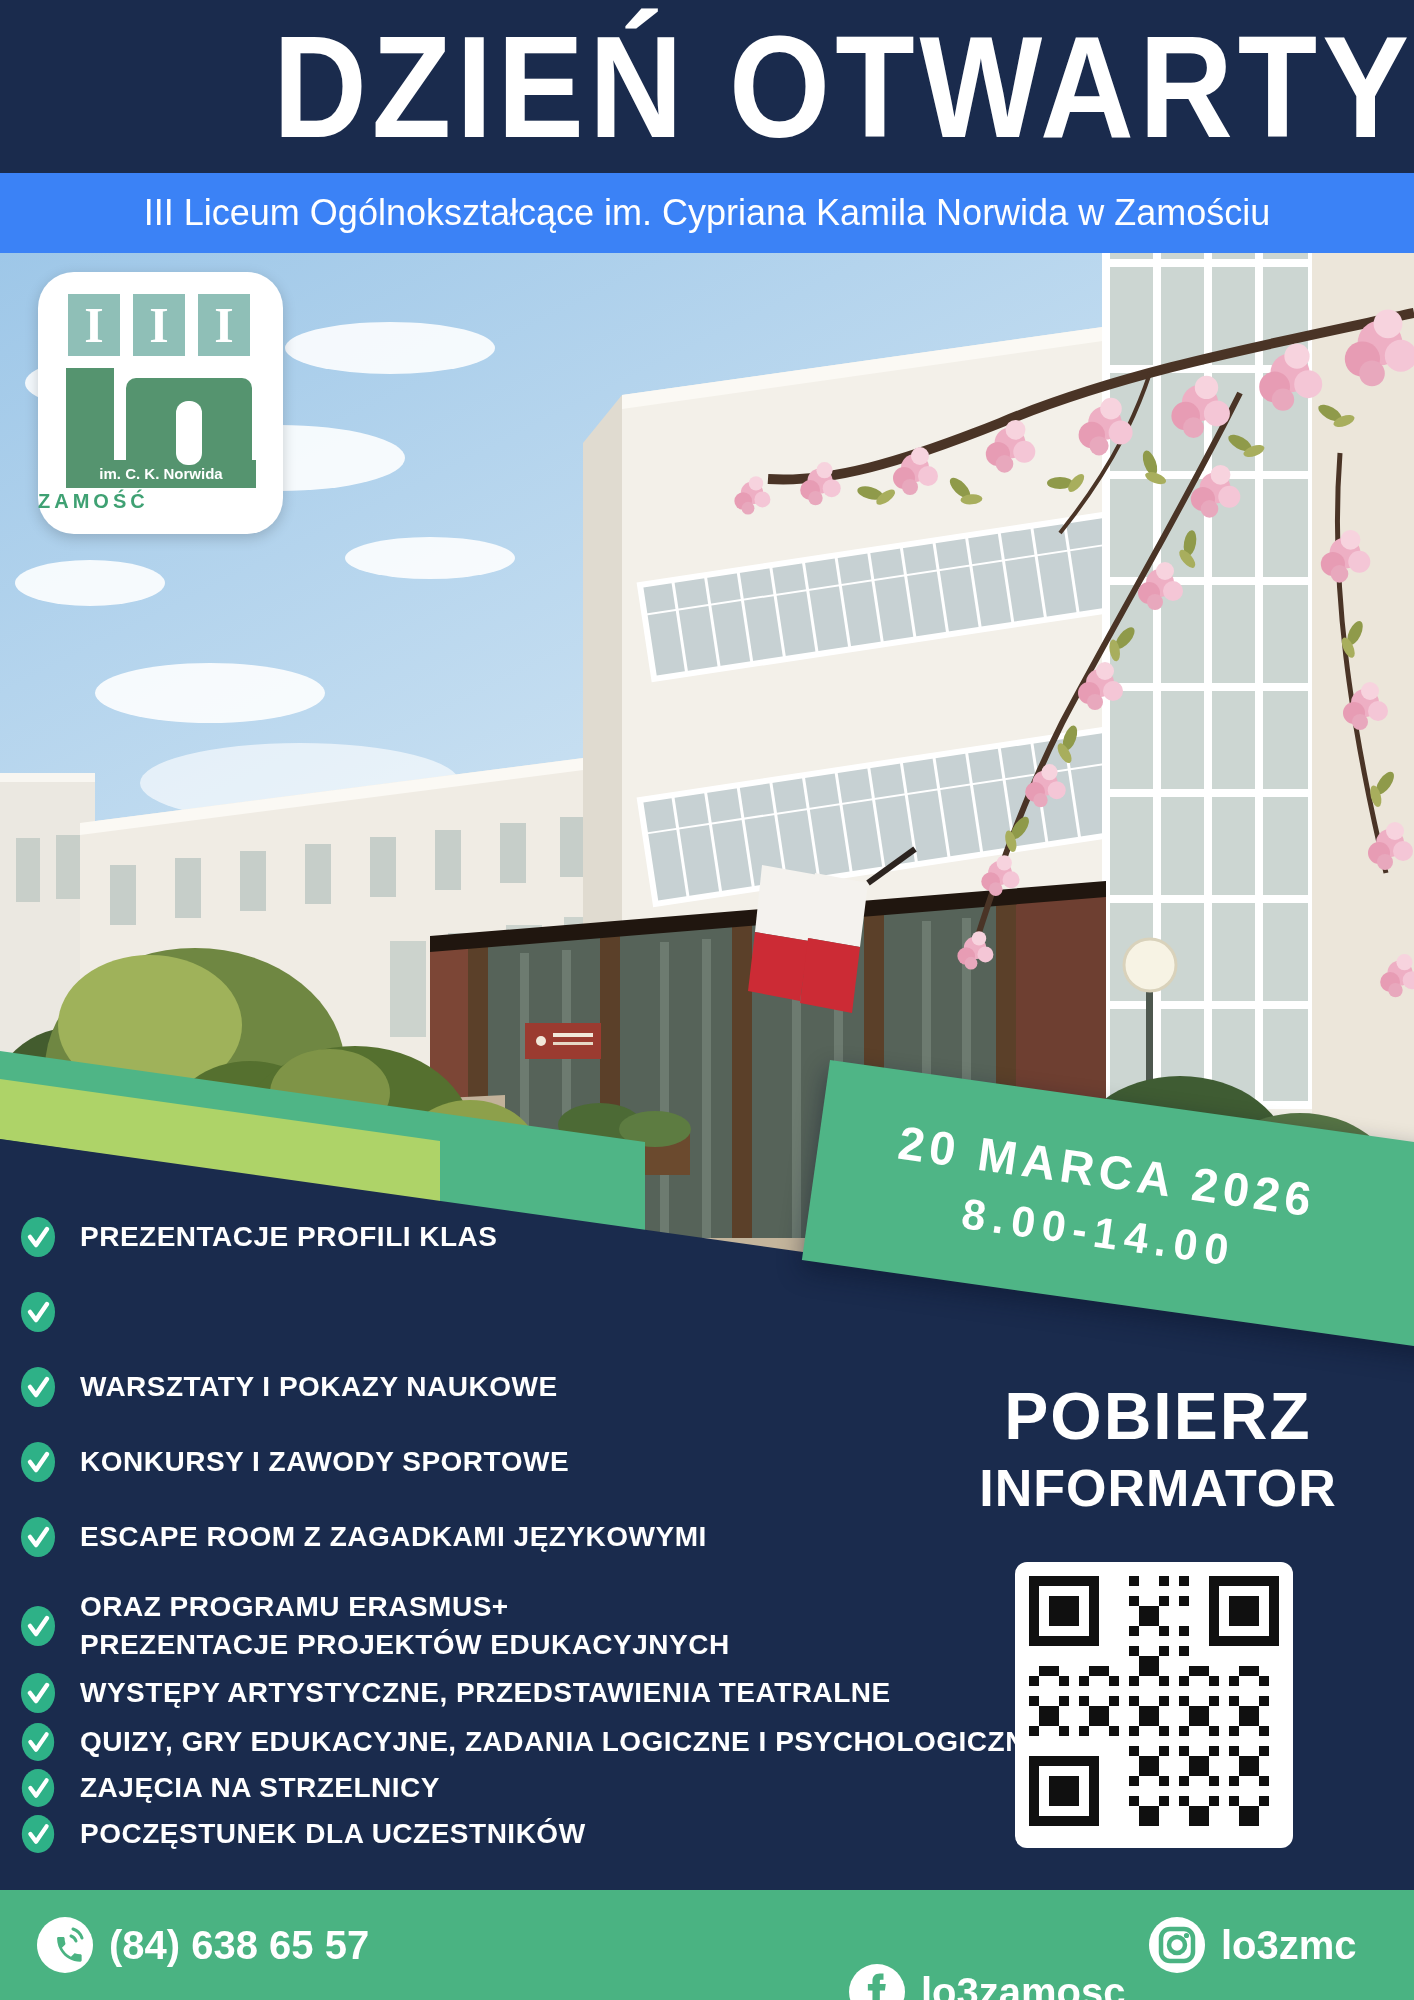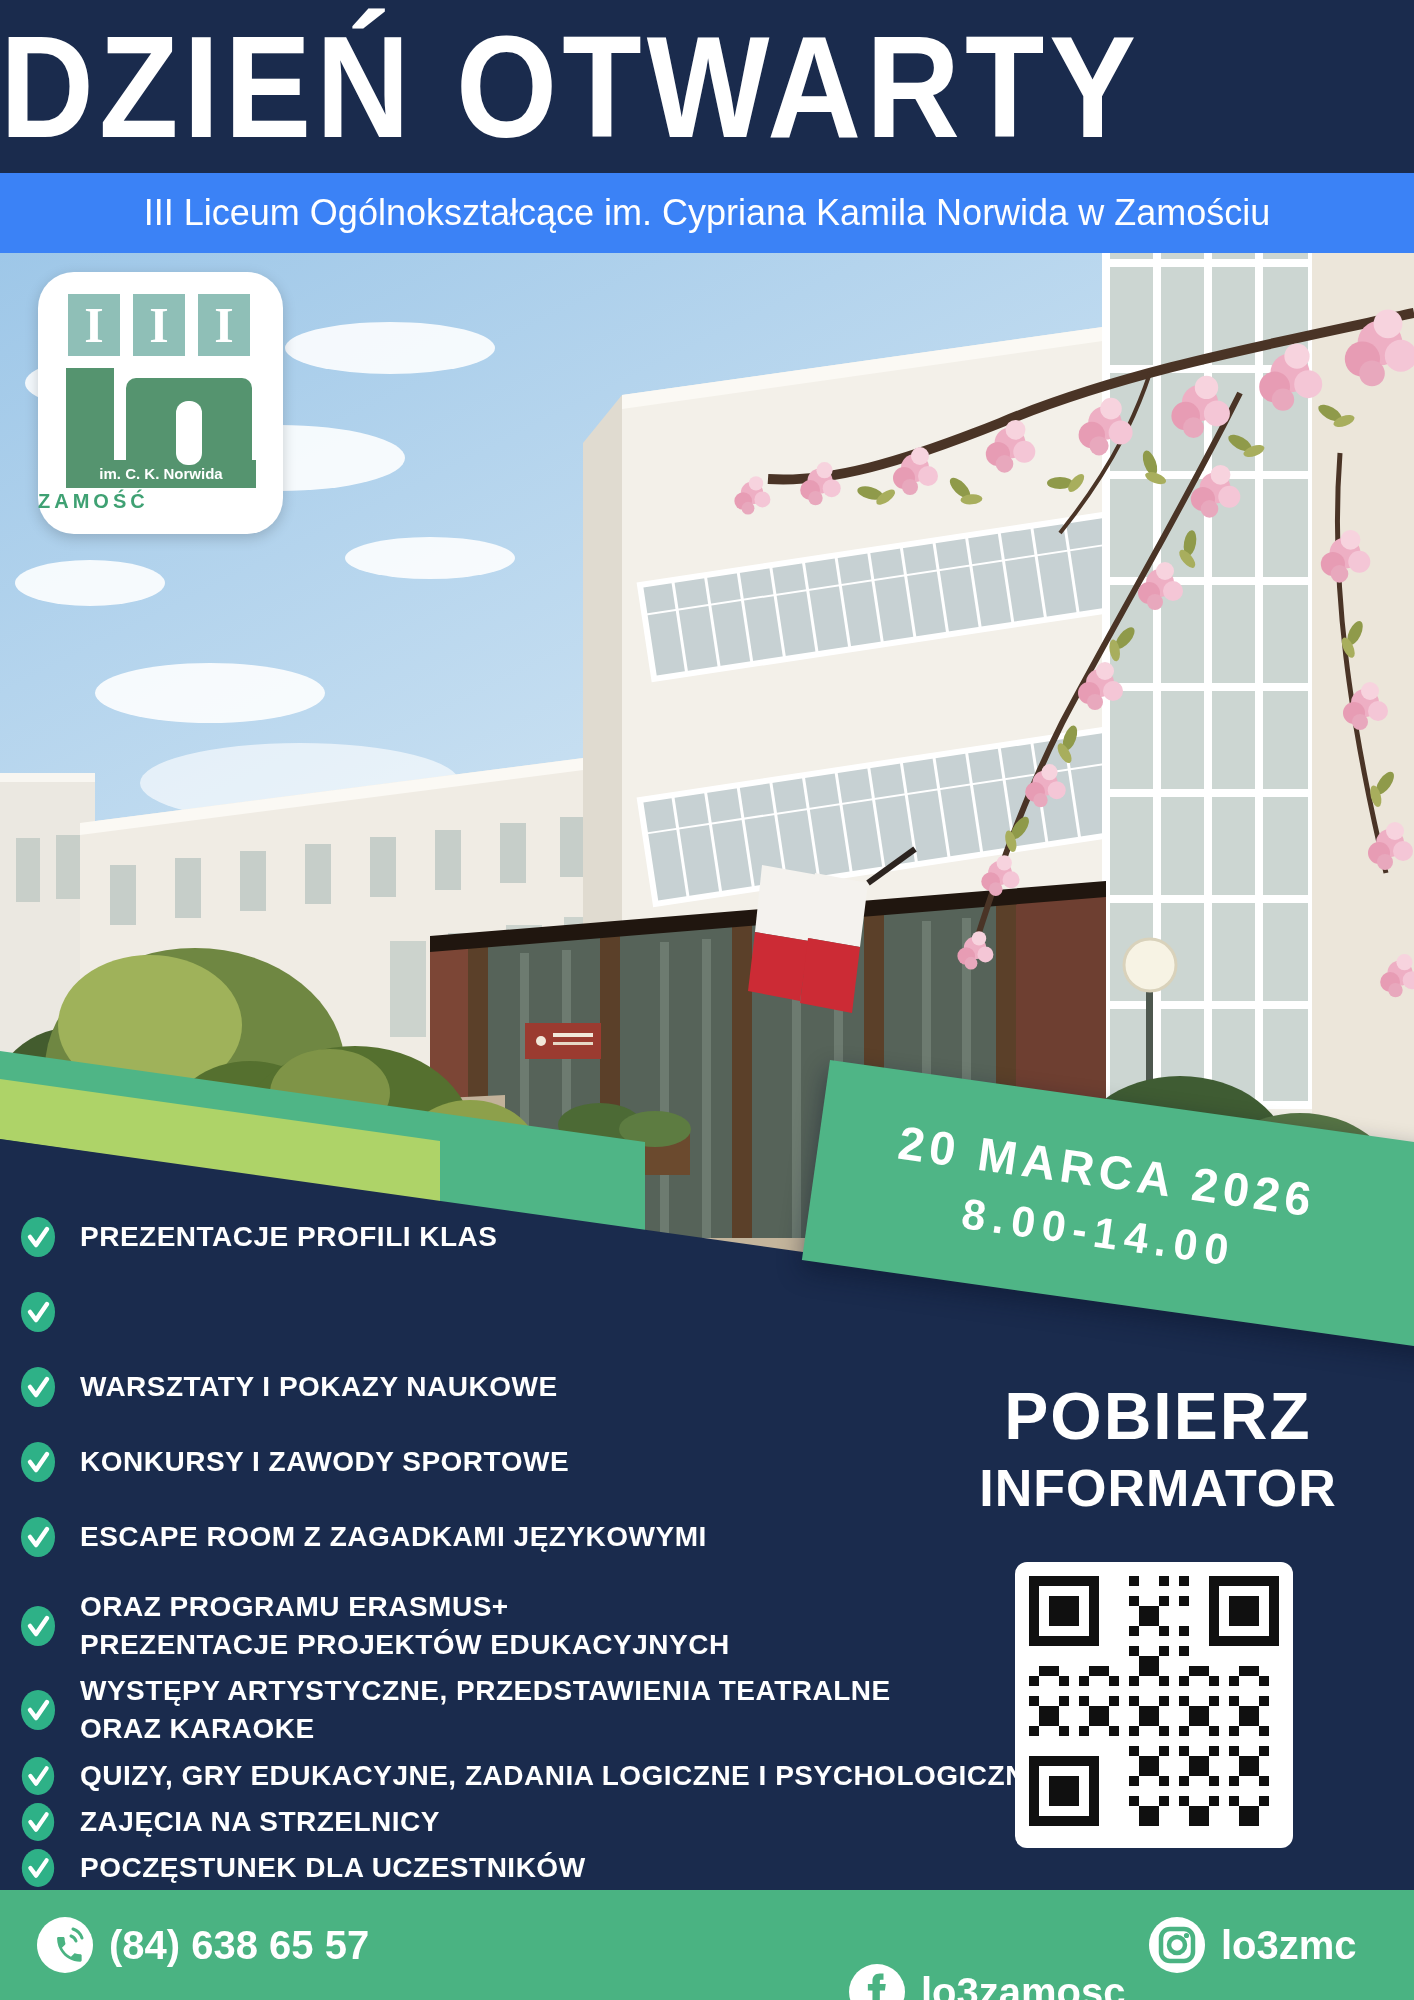--- a/index.html
+++ b/index.html
@@ -2,21 +2,21 @@
 <html><head>
 <meta charset="utf-8">
 <style>
   html,body{margin:0;padding:0;background:#1a2b4d;}
   body{width:1414px;height:2000px;position:relative;overflow:hidden;
        font-family:"Liberation Sans", sans-serif;}
   .abs{position:absolute;}
 
   
   #header{top:0;left:0;width:1414px;height:173px;background:#1a2b4d;
-          display:flex;align-items:center;justify-content:flex-start;}
+          display:flex;align-items:center;justify-content:flex-end;}
   #header .title{color:#ffffff;font-size:130px;font-weight:bold;letter-spacing:5px;
           transform:scaleY(1.12);white-space:nowrap;}
   #schoolbar{top:173px;left:0;width:1414px;height:80px;background:#3b82f6;
           display:flex;align-items:center;justify-content:center;}
   #schoolbar .name{color:#ffffff;font-size:36px;font-weight:400;white-space:nowrap;}
 
   
   #photo{top:253px;left:0;width:1414px;height:1010px;}
 
   
@@ -410,21 +410,20 @@
         <span>PREZENTACJE PROJEKTÓW EDUKACYJNYCH</span>
       </div>
   </li>
   <li class="item it-d">
     <svg class="ck" width="36" height="42" viewBox="0 0 36 42">
         <ellipse cx="18" cy="21" rx="17" ry="20" fill="#2eb187"></ellipse>
         <path d="M10,21 L16,29 L27,13" fill="none" stroke="#fff" stroke-width="4.5" stroke-linecap="round" stroke-linejoin="round"></path>
       </svg>
     <div class="lines">
         <span>WYSTĘPY ARTYSTYCZNE, PRZEDSTAWIENIA TEATRALNE</span>
-        <span>ORAZ KARAOKE</span>
       </div>
   </li>
   <li class="item it-t">
     <svg class="ck" width="36" height="40" viewBox="0 0 36 42">
         <ellipse cx="18" cy="21" rx="17" ry="20" fill="#2eb187"></ellipse>
         <path d="M10,21 L16,29 L27,13" fill="none" stroke="#fff" stroke-width="4.5" stroke-linecap="round" stroke-linejoin="round"></path>
       </svg>
     <div class="lines">
         <span>QUIZY, GRY EDUKACYJNE, ZADANIA LOGICZNE I PSYCHOLOGICZNE</span>
       </div>

